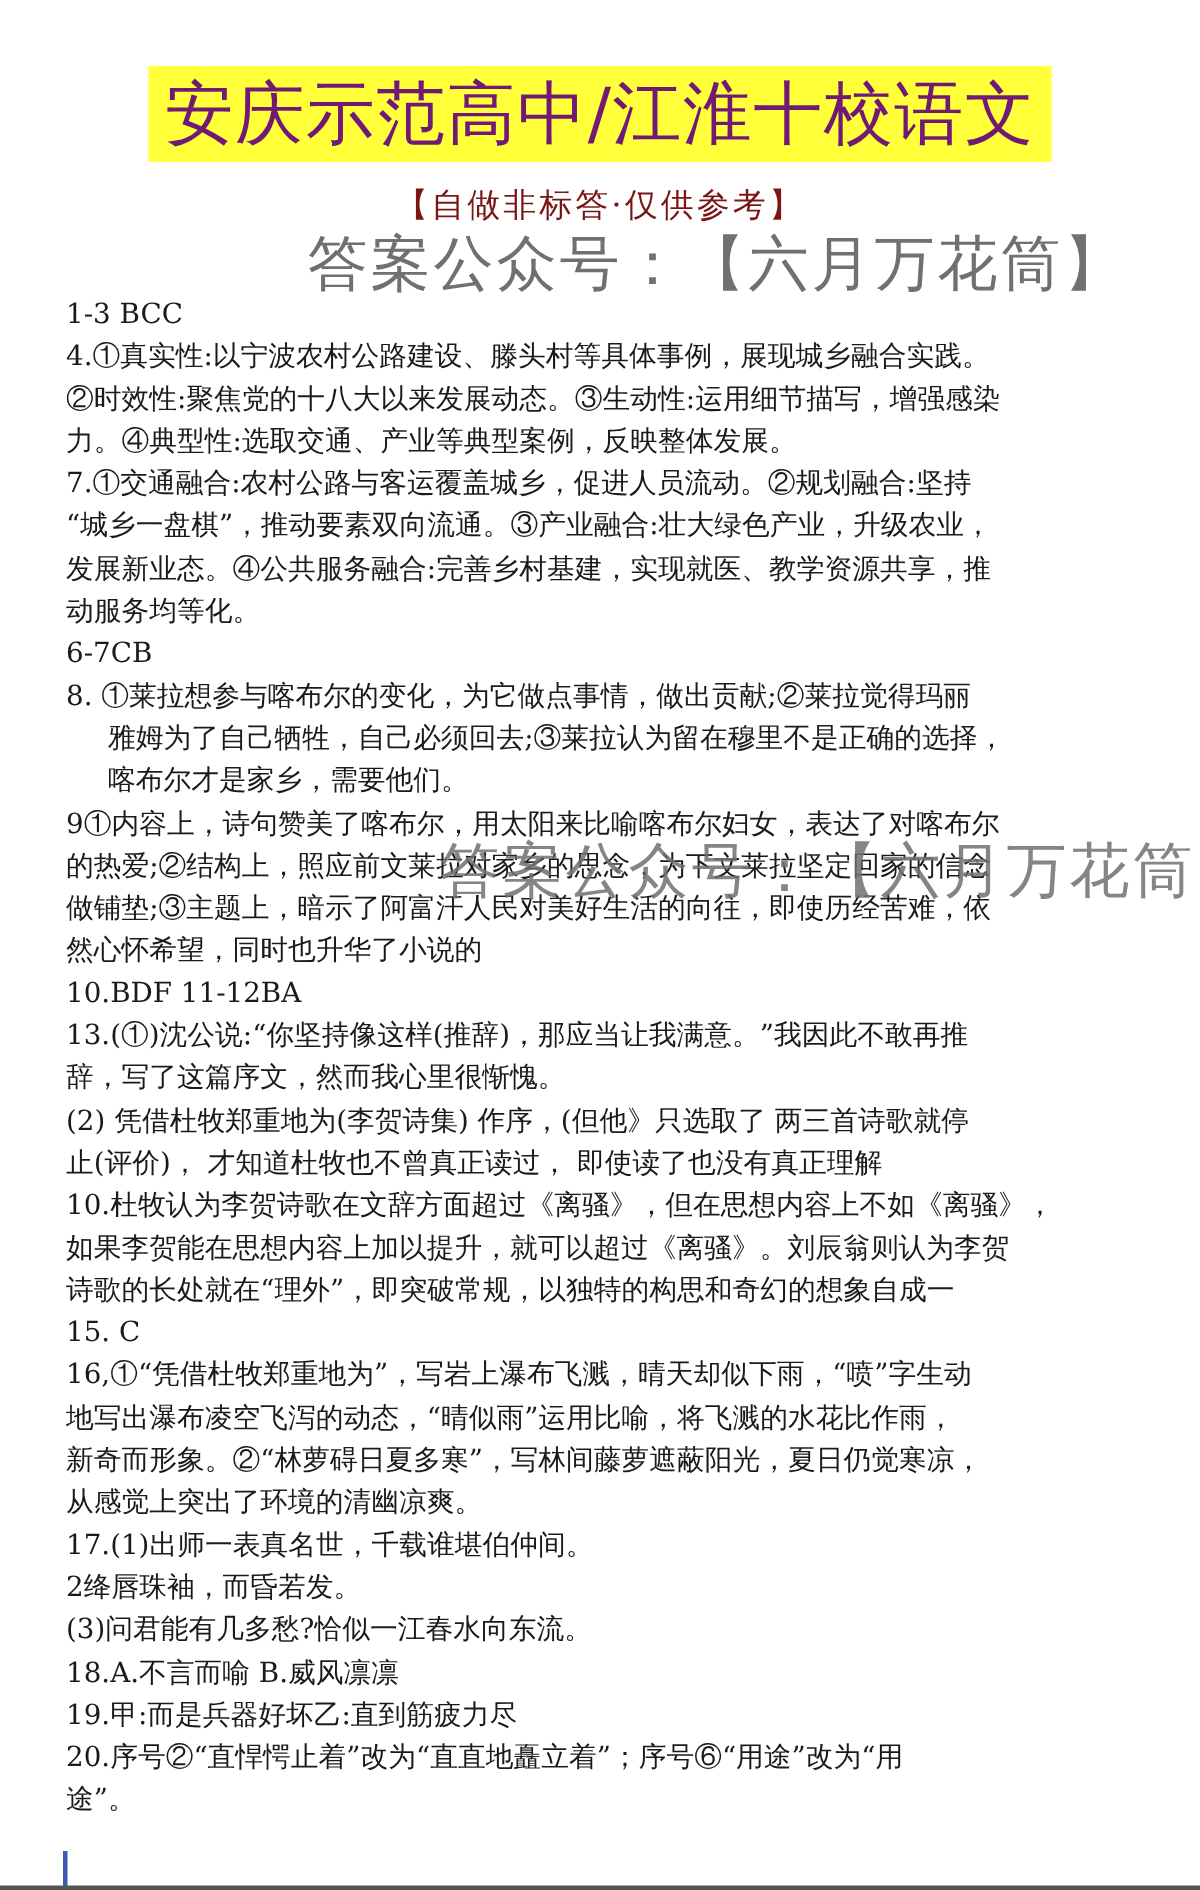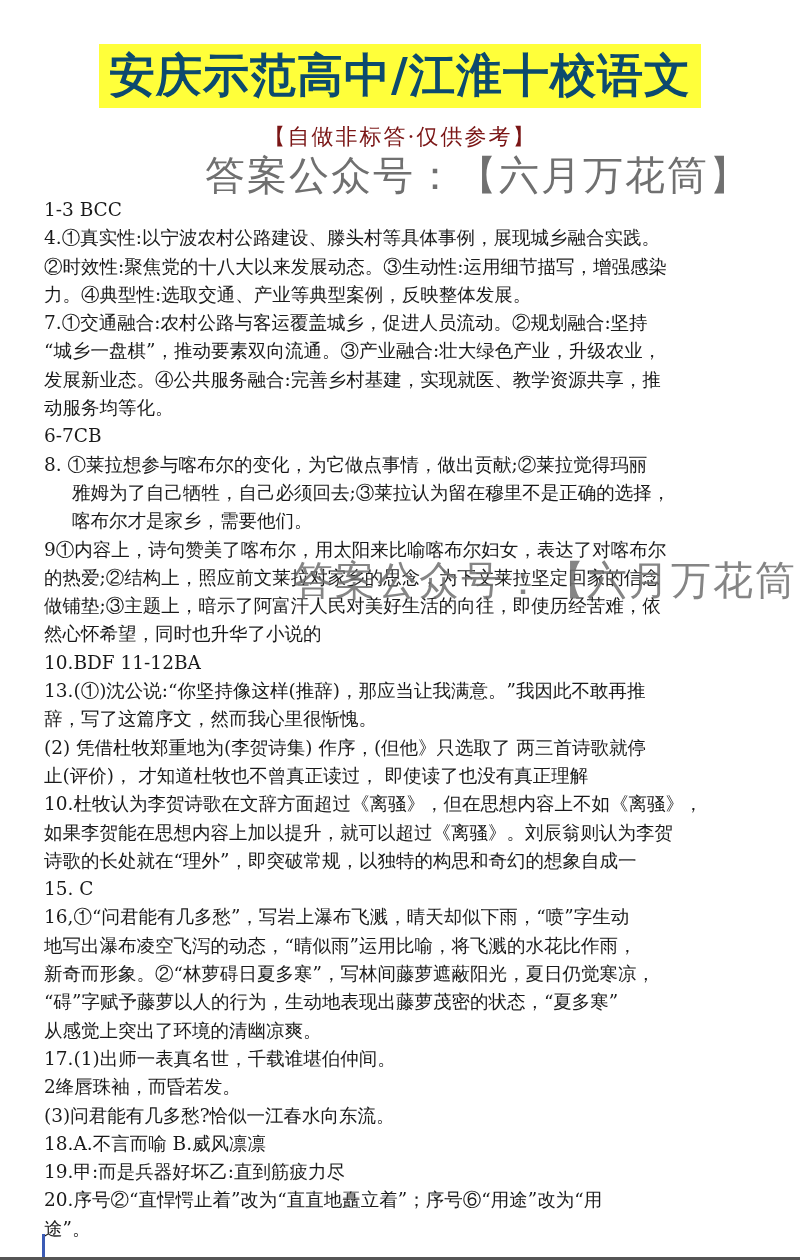--- a/index.html
+++ b/index.html
@@ -8,21 +8,21 @@
     font-family: "DejaVu Serif", "Liberation Serif", serif;
     color: #1a1a1a;
   }
   .title-banner {
     position: absolute; left: 99px; top: 44px; width: 602px; height: 64px;
     background: #ffff3a;
     display: flex; align-items: center; justify-content: center;
   }
   .title-text {
     font-family: "DejaVu Sans", "Liberation Sans", sans-serif;
-    font-size: 46px; font-weight: bold; color: #0c4a6e; letter-spacing: 1px;
+    font-size: 46px; font-weight: normal; color: #701a75; letter-spacing: 1px;
     white-space: nowrap;
   }
   .subtitle {
     position: absolute; left: 0; width: 800px; top: 122px; text-align: center;
     font-size: 22px; font-weight: normal; color: #7a1515; letter-spacing: 2px;
   }
   .watermark {
     position: absolute; font-family: Liberation Serif, serif;
     font-size: 40px; color: #707070; letter-spacing: 2px; white-space: nowrap;
   }
@@ -72,24 +72,23 @@
   <div class="line">然心怀希望，同时也升华了小说的</div>
   <div class="line">10.BDF 11-12BA</div>
   <div class="line">13.(①)沈公说:“你坚持像这样(推辞)，那应当让我满意。”我因此不敢再推</div>
   <div class="line">辞，写了这篇序文，然而我心里很惭愧。</div>
   <div class="line">(2) 凭借杜牧郑重地为(李贺诗集) 作序，(但他》只选取了 两三首诗歌就停</div>
   <div class="line">止(评价)， 才知道杜牧也不曾真正读过， 即使读了也没有真正理解</div>
   <div class="line">10.杜牧认为李贺诗歌在文辞方面超过《离骚》，但在思想内容上不如《离骚》，</div>
   <div class="line">如果李贺能在思想内容上加以提升，就可以超过《离骚》。刘辰翁则认为李贺</div>
   <div class="line">诗歌的长处就在“理外”，即突破常规，以独特的构思和奇幻的想象自成一</div>
   <div class="line">15. C</div>
-  <div class="line">16,①“问君能有几多愁”，写岩上瀑布飞溅，晴天却似下雨，“喷”字生动</div>
+  <div class="line">16,①“凭借杜牧郑重地为”，写岩上瀑布飞溅，晴天却似下雨，“喷”字生动</div>
   <div class="line">地写出瀑布凌空飞泻的动态，“晴似雨”运用比喻，将飞溅的水花比作雨，</div>
   <div class="line">新奇而形象。②“林萝碍日夏多寒”，写林间藤萝遮蔽阳光，夏日仍觉寒凉，</div>
-  <div class="line">“碍”字赋予藤萝以人的行为，生动地表现出藤萝茂密的状态，“夏多寒”</div>
   <div class="line">从感觉上突出了环境的清幽凉爽。</div>
   <div class="line">17.(1)出师一表真名世，千载谁堪伯仲间。</div>
   <div class="line">2绛唇珠袖，而昏若发。</div>
   <div class="line">(3)问君能有几多愁?恰似一江春水向东流。</div>
   <div class="line">18.A.不言而喻 B.威风凛凛</div>
   <div class="line">19.甲:而是兵器好坏乙:直到筋疲力尽</div>
   <div class="line">20.序号②“直悍愕止着”改为“直直地矗立着”；序号⑥“用途”改为“用</div>
   <div class="line">途”。</div>
 
 </div>

